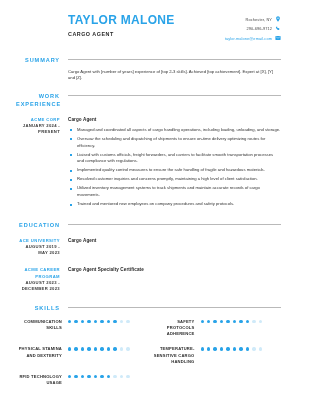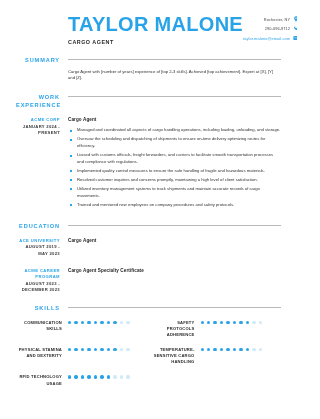--- a/index.html
+++ b/index.html
@@ -25,21 +25,21 @@
   
   .header {
     display: flex;
     align-items: flex-start;
     justify-content: space-between;
     padding-left: 52px;
   }
   .name-block { flex: 1 1 auto; }
   .full-name {
     color: #29a3e8;
-    font-size: 20px;
+    font-size: 12px;
     font-weight: bold;
     letter-spacing: 0.3px;
     line-height: 1.05;
     white-space: nowrap;
   }
   .job-title {
     margin-top: 4px;
     font-size: 5.4px;
     font-weight: bold;
     letter-spacing: 0.5px;

